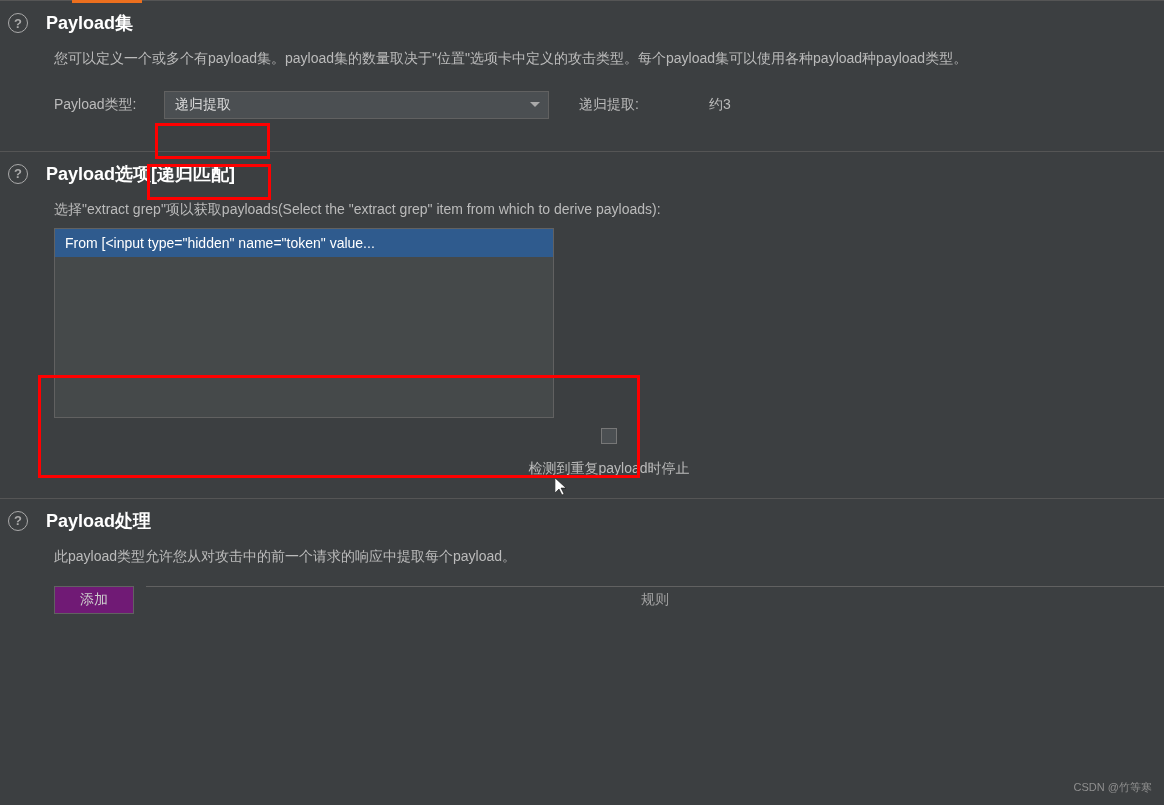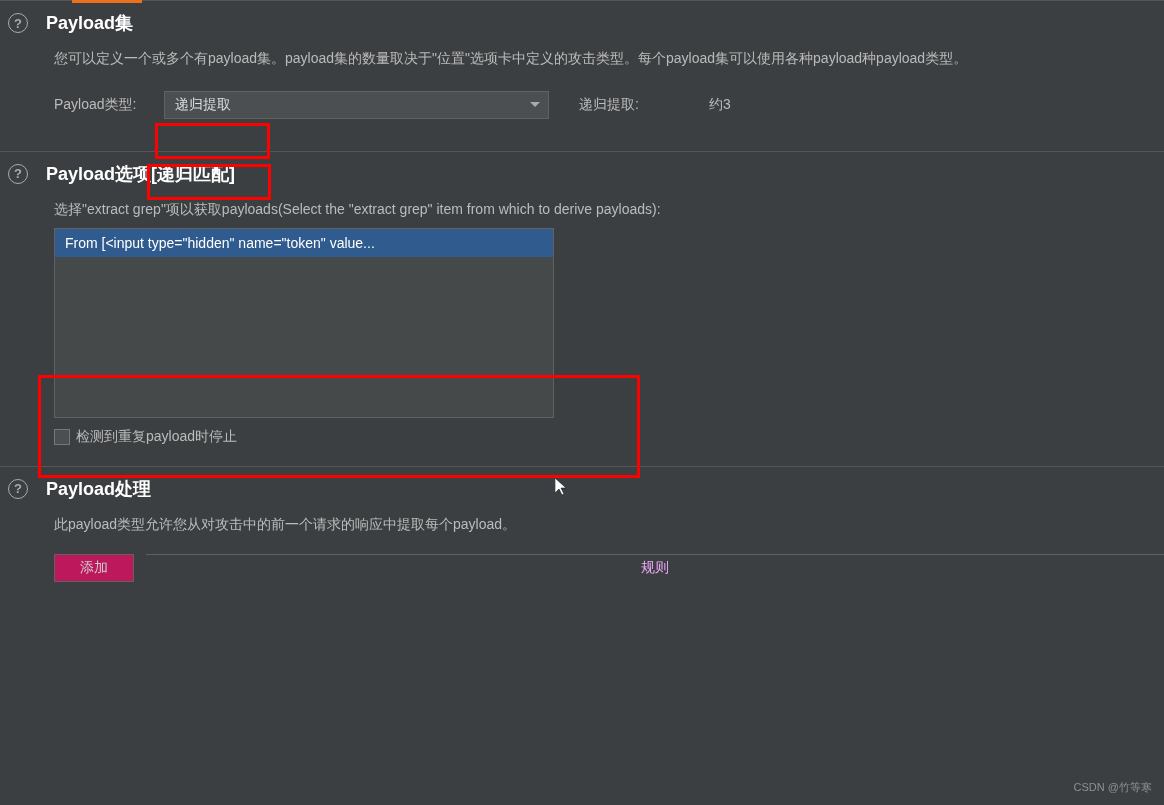--- a/index.html
+++ b/index.html
@@ -119,46 +119,47 @@
       border: 1px solid #616161;
       color: #ddd;
       padding: 0 6px;
       margin-left: 8px;
     }
     .checkbox-row {
       display: flex;
       align-items: center;
       margin-left: 46px;
       margin-top: 10px;
-      gap: 6px;
+      gap: 16px;
+      flex-direction: column;
     }
     .chk {
       width: 16px; height: 16px;
       border: 1px solid #777;
       background: #4b4f52;
       cursor: pointer;
     }
     .btn-row { display: flex; gap: 12px; margin-left: 46px; margin-top: 6px; }
     .btn {
       min-width: 80px;
       height: 28px;
       border: 1px solid #616161;
-      background: #be185d;
+      background: #701a75;
       color: #ccc;
       display: flex;
       align-items: center;
       justify-content: center;
       cursor: pointer;
       padding: 0 20px;
     }
     .rule-area {
       flex: 1;
       display: flex;
       justify-content: center;
-      color: #f0abfc;
+      color: #a3a3a3;
     }
     .watermark {
       position: absolute;
       right: 12px;
       bottom: 10px;
       color: #8f8f8f;
       font-size: 11px;
     }
     .cursor-arrow {
       position: absolute;

